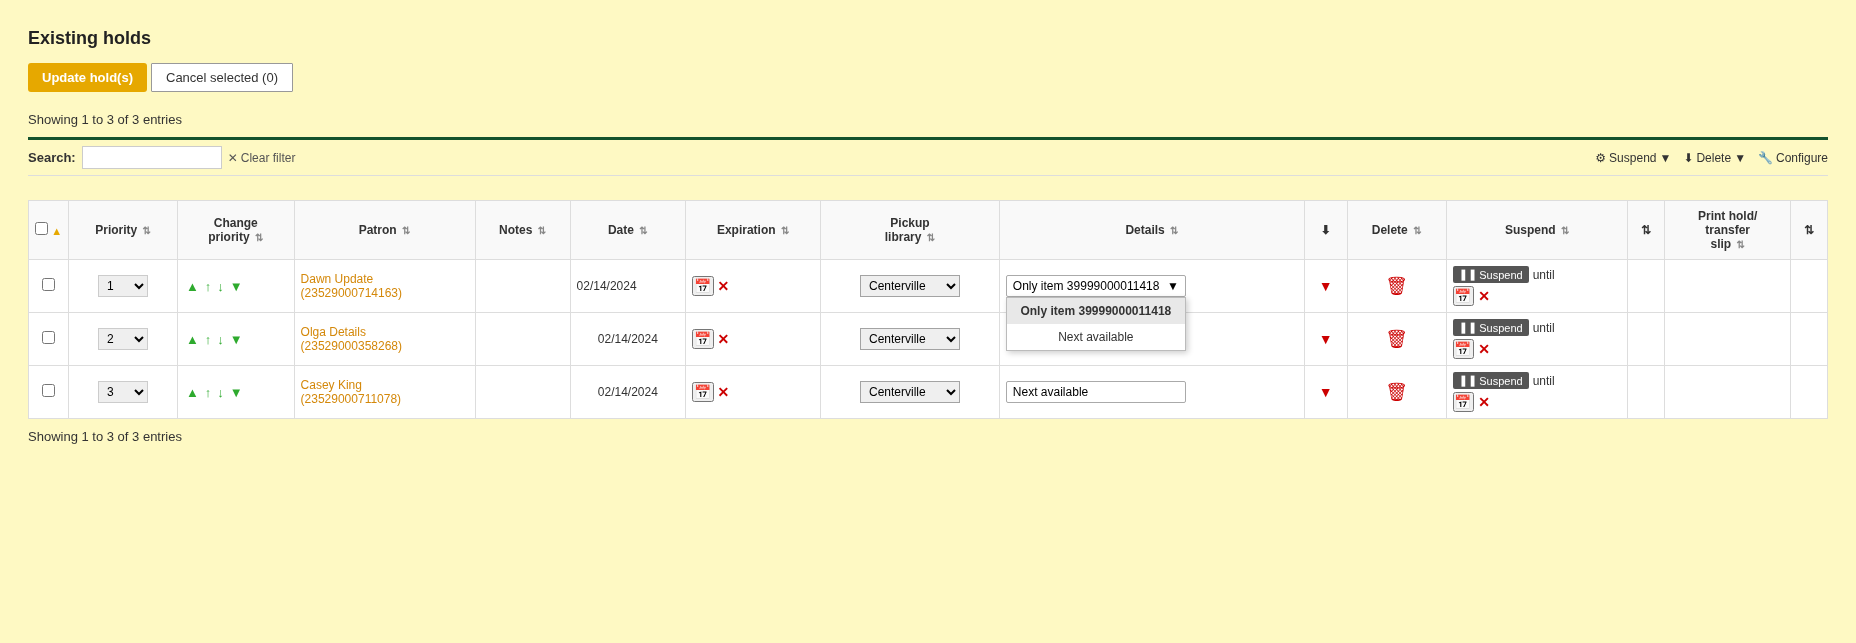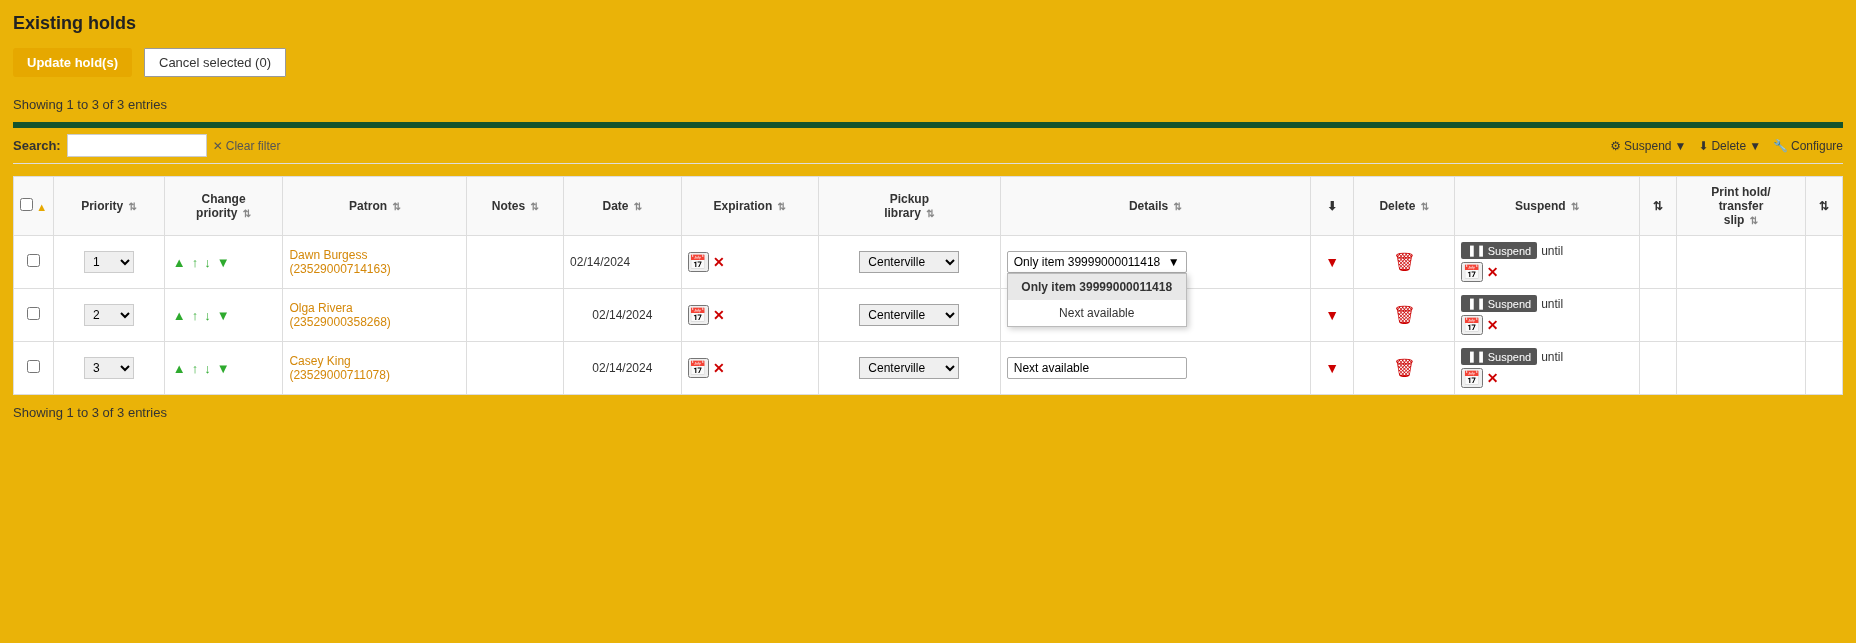--- a/index.html
+++ b/index.html
@@ -1,23 +1,23 @@
 <!DOCTYPE html>
 <html><head>
   <meta charset="utf-8">
   <style>
     * { box-sizing: border-box; margin: 0; padding: 0; }
     body { font-family: Arial, sans-serif; font-size: 13px; background: #f4f4f4; color: #333; }
-    .page { padding: 13px; background: #eab308; min-height: 643px; }
+    .page { padding: 28px; background: #fef9c3; min-height: 643px; }
     h1 { font-size: 18px; font-weight: bold; margin-bottom: 14px; color: #222; }
-    .toolbar { display: flex; gap: 12px; margin-bottom: 20px; }
+    .toolbar { display: flex; gap: 4px; margin-bottom: 20px; }
     .btn-update { background: #e6a800; color: #fff; border: none; padding: 6px 14px; font-size: 13px; border-radius: 3px; cursor: pointer; font-weight: bold; }
     .btn-cancel { background: #fff; color: #333; border: 1px solid #999; padding: 6px 14px; font-size: 13px; border-radius: 1px; cursor: pointer; }
     .showing-text { font-size: 13px; color: #333; margin-bottom: 10px; }
-    .table-controls { display: flex; align-items: center; justify-content: space-between; margin-bottom: 12px; padding: 6px 0; border-top: 6px solid #14532d; border-bottom: 1px solid #ddd; }
+    .table-controls { display: flex; align-items: center; justify-content: space-between; margin-bottom: 24px; padding: 6px 0; border-top: 3px solid #14532d; border-bottom: 1px solid #ddd; }
     .search-area { display: flex; align-items: center; gap: 6px; }
     .search-label { font-weight: bold; }
     .search-input { border: 1px solid #ccc; padding: 3px 6px; font-size: 13px; width: 140px; }
     .clear-filter { font-size: 12px; color: #555; cursor: pointer; display: flex; align-items: center; gap: 3px; }
     .right-controls { display: flex; align-items: center; gap: 12px; }
     .ctrl-btn { font-size: 12px; color: #333; cursor: pointer; display: flex; align-items: center; gap: 3px; }
     table { width: 100%; border-collapse: collapse; background: #fff; }
     thead th { background: #f9f9f9; border: 1px solid #ddd; padding: 8px 6px; text-align: center; font-weight: bold; font-size: 12px; vertical-align: middle; white-space: nowrap; }
     tbody td { border: 1px solid #ddd; padding: 6px; vertical-align: middle; text-align: center; font-size: 12px; }
     .patron-link { color: #d4880a; text-decoration: none; }
@@ -131,21 +131,21 @@
         <td>
           <div class="arrow-btns">
             <button class="arrow-btn arrow-up" title="Move to top">▲</button>
             <button class="arrow-btn arrow-up" title="Move up">↑</button>
             <button class="arrow-btn arrow-down" title="Move down">↓</button>
             <button class="arrow-btn arrow-down" title="Move to bottom">▼</button>
           </div>
         </td>
         <td class="patron-td">
           <a class="patron-link" href="#">
-            <span>Dawn Burgess</span><br>
+            <span>Dawn Update</span><br>
             <span>(23529000714163)</span>
           </a>
         </td>
         <td class="notes-cell"></td>
         <td>
           <div class="date-cell">
             <span>02/14/2024</span>
           </div>
         </td>
         <td>
@@ -210,21 +210,21 @@
         <td>
           <div class="arrow-btns">
             <button class="arrow-btn arrow-up">▲</button>
             <button class="arrow-btn arrow-up">↑</button>
             <button class="arrow-btn arrow-down">↓</button>
             <button class="arrow-btn arrow-down">▼</button>
           </div>
         </td>
         <td class="patron-td">
           <a class="patron-link" href="#">
-            <span>Olga Rivera</span><br>
+            <span>Olga Details</span><br>
             <span>(23529000358268)</span>
           </a>
         </td>
         <td class="notes-cell"></td>
         <td>
           <span>02/14/2024</span>
         </td>
         <td>
           <div class="date-cell">
             <button class="cal-icon">📅</button>

